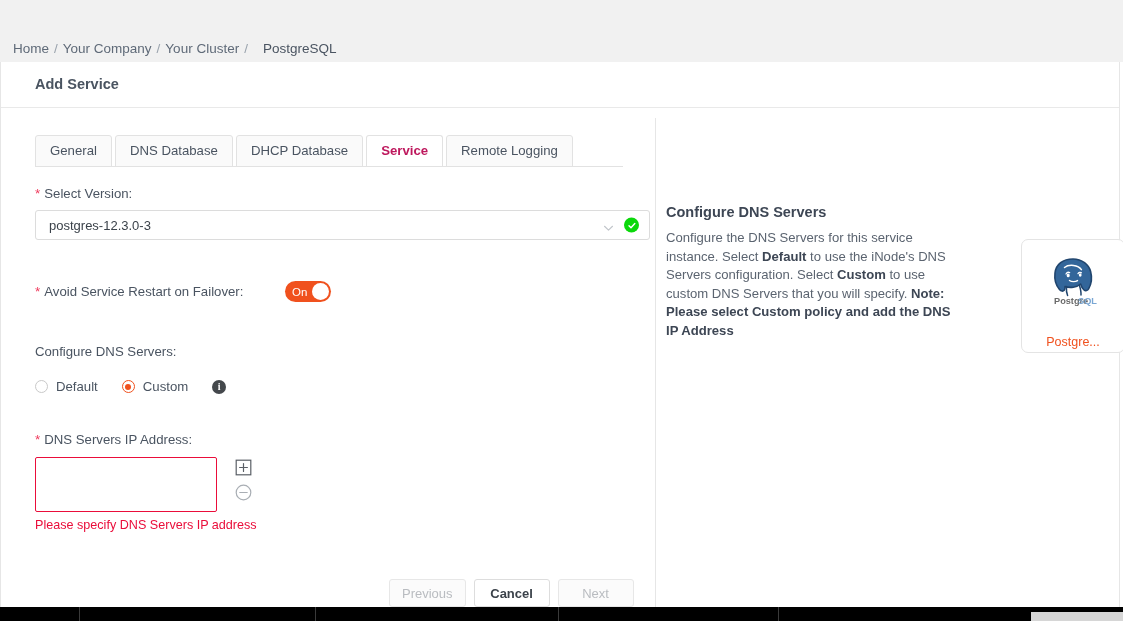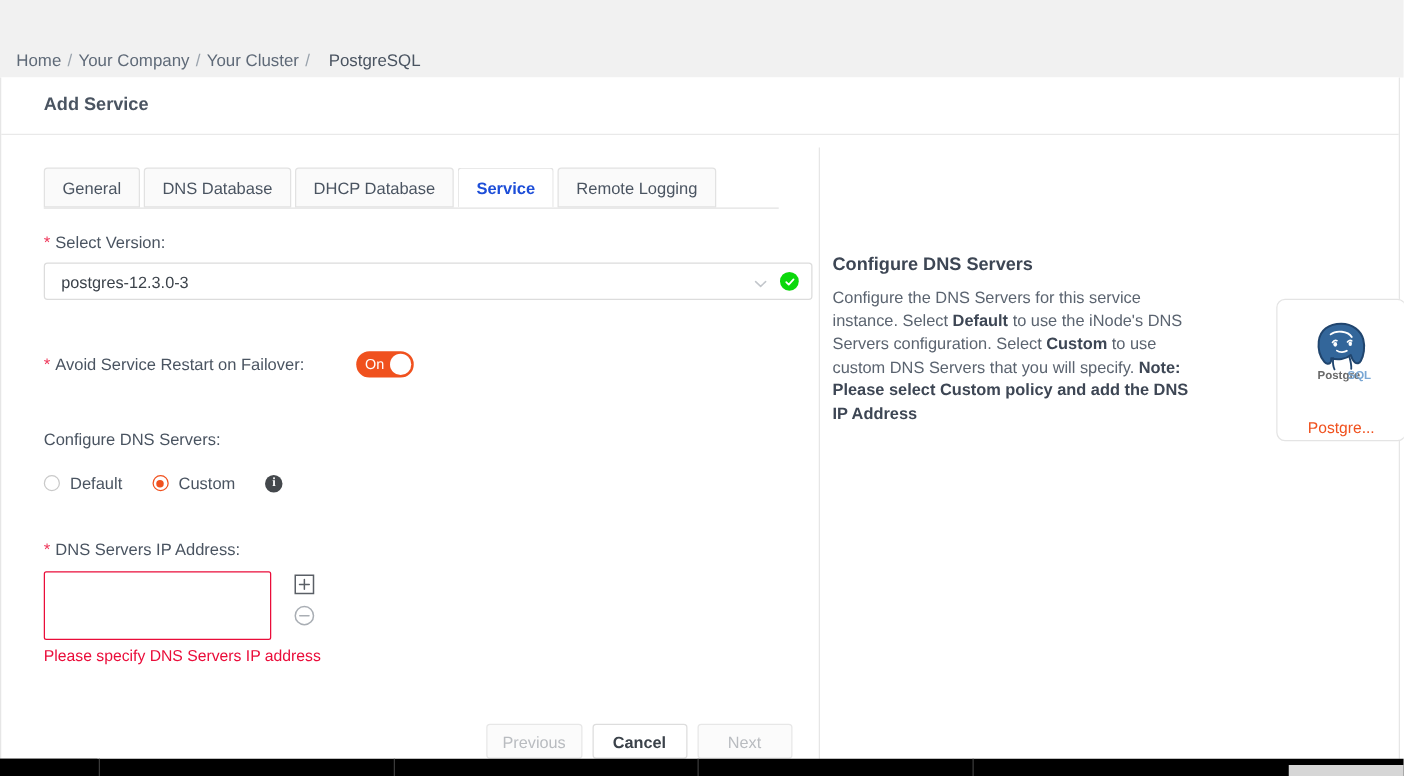--- a/index.html
+++ b/index.html
@@ -53,39 +53,39 @@
   .content { position: absolute; left:0; top:46px; right:0; bottom:0; }
 
   .vdivider {
     position: absolute; left: 654px; top: 10px; width: 1px; height: 489px;
     background: #e6e6e6;
   }
 
   
   .tabs {
     position: absolute; left: 34px; top: 26px;
-    display: flex; align-items: flex-start;
+    display: flex; align-items: center;
     height: 33px;
   }
   .tab {
     height: 32px;
     padding: 0 14px;
     display: flex; align-items: center;
     font-size: 13.2px; color: #4a5461;
     background: #fafafa;
     border: 1px solid #e2e2e2;
     border-bottom: 1px solid #e2e2e2;
     border-radius: 3px 3px 0 0;
     margin-right: 3px;
     cursor: pointer;
     white-space: nowrap;
   }
   .tab.active {
     background: #ffffff;
-    color: #1d4ed8;
+    color: #be185d;
     font-weight: bold;
     border-bottom-color: #ffffff;
   }
   .tabs-underline {
     position: absolute; left: 34px; top: 58px; width: 588px; height: 1px;
     background: #e2e2e2;
   }
 
   
   .form { position: absolute; left: 34px; top: 78px; width: 600px; }

